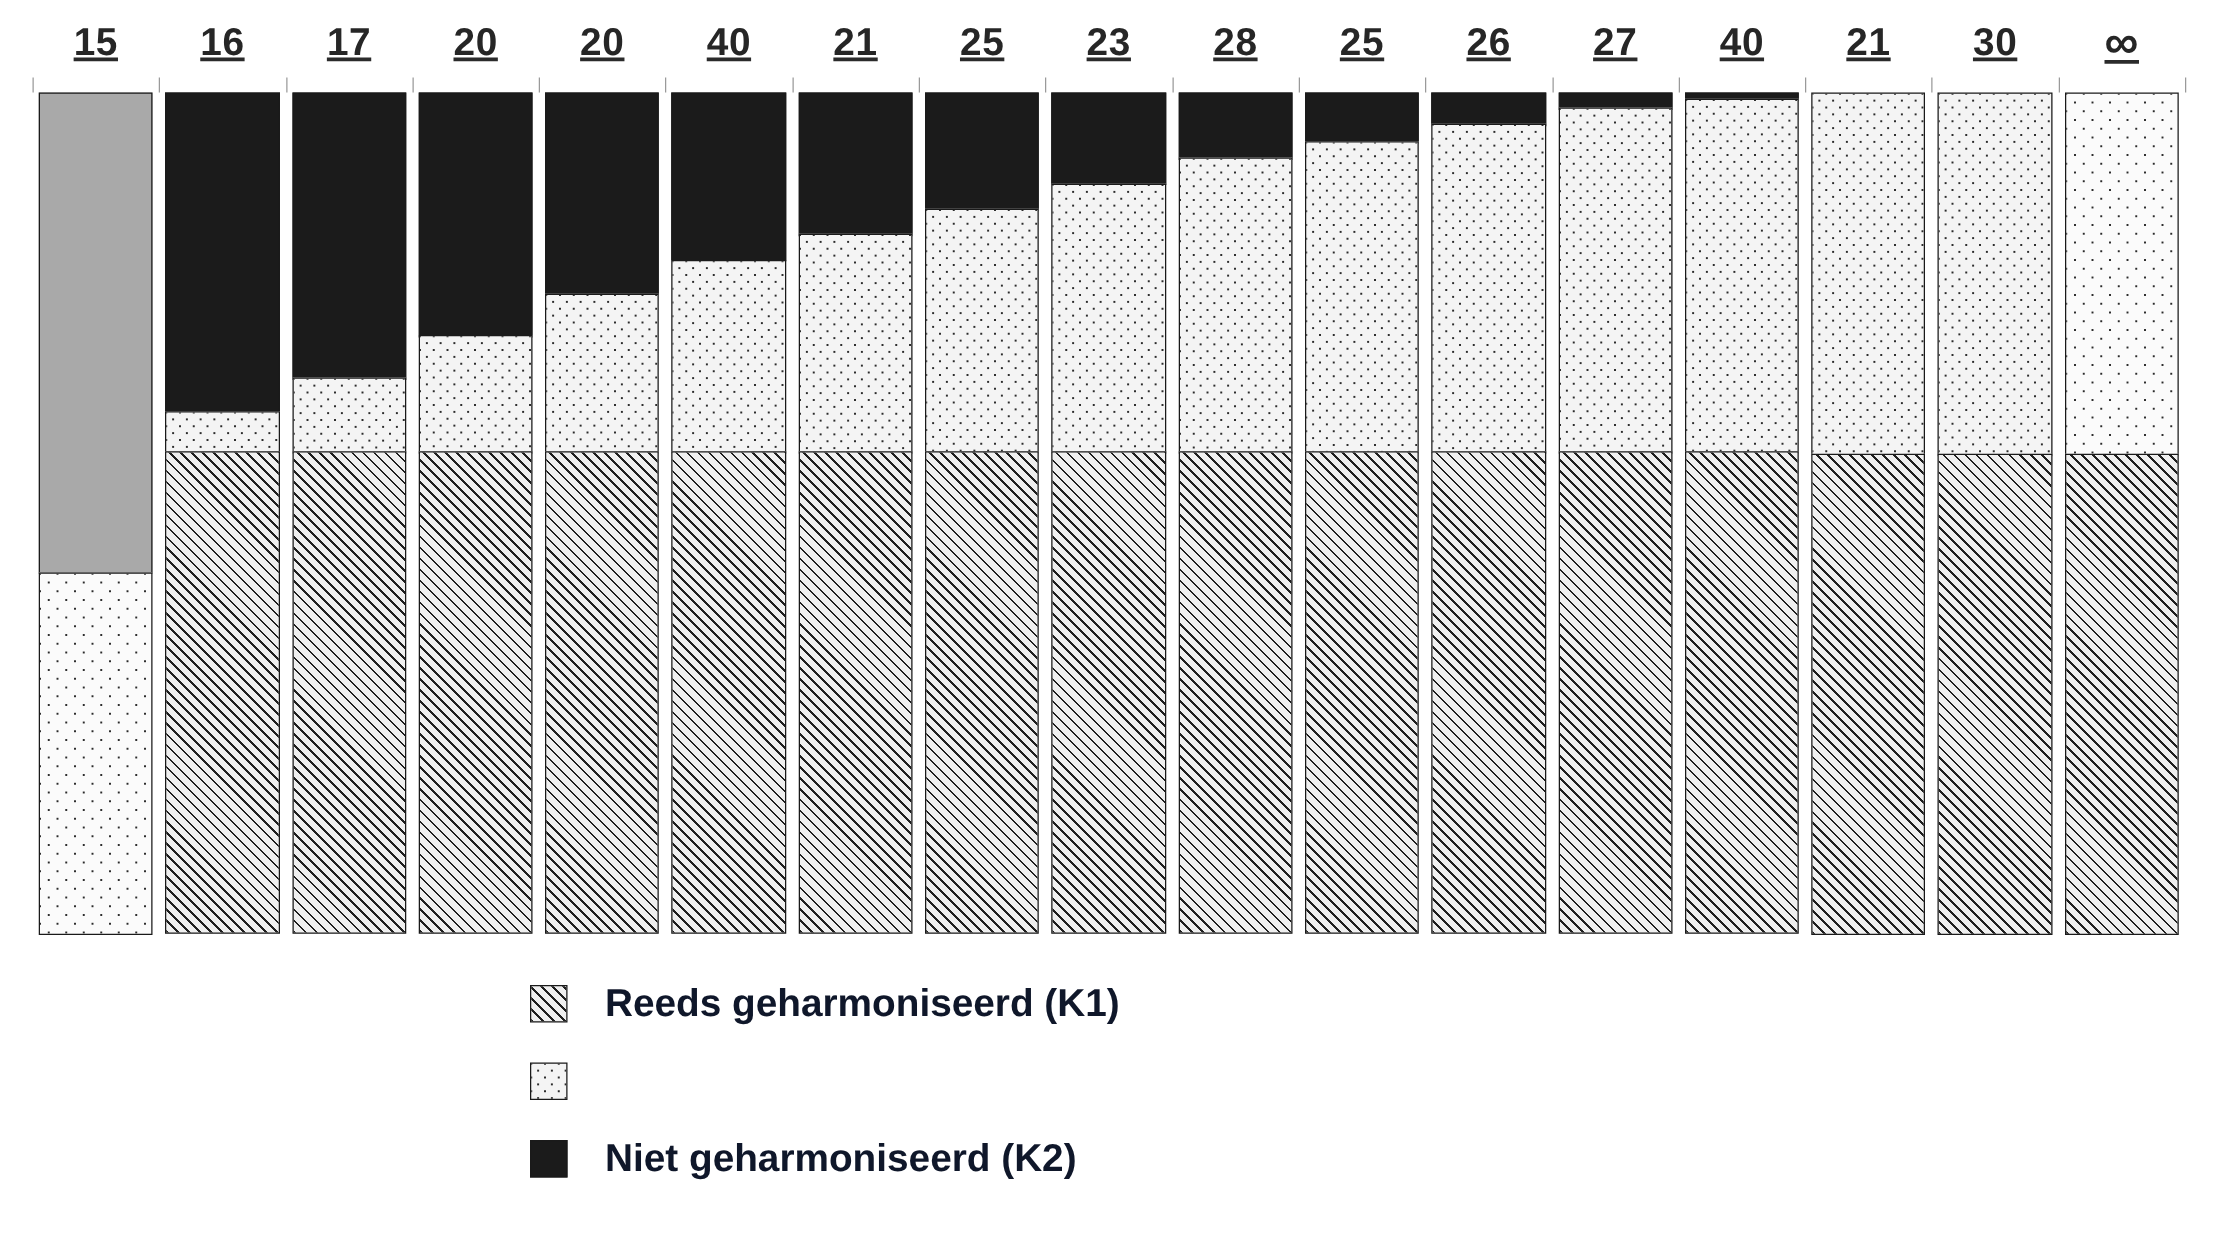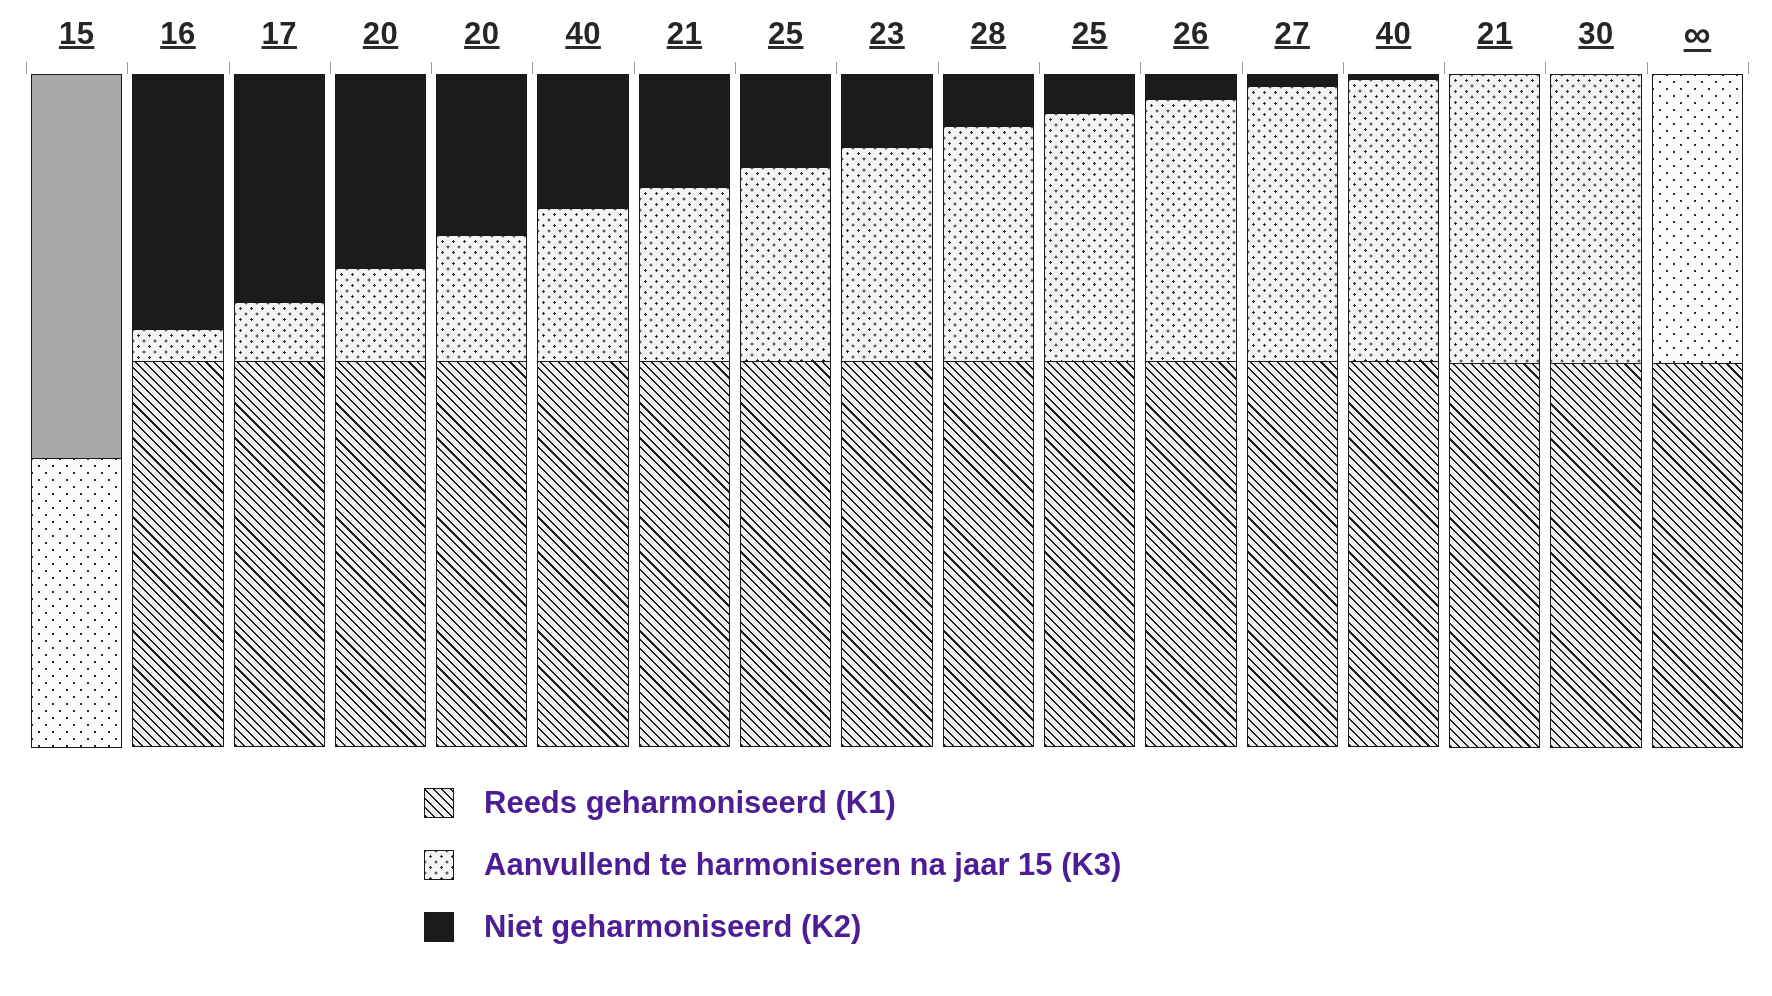--- a/index.html
+++ b/index.html
@@ -143,21 +143,21 @@
     width: 30px;
     height: 30px;
     border: 1.6px solid #1a1a1a;
     box-sizing: border-box;
     flex: 0 0 auto;
   }
   .legend-text {
     margin-left: 30px;
     font-size: 31px;
     font-weight: bold;
-    color: #4c1d95;
+    color: #0f172a;
     white-space: nowrap;
   }
 </style>
 </head>
 <body>
 
 <div id="chart-root">
 
   <div id="axis-row">
       <div class="axis-label">15</div>
@@ -316,21 +316,20 @@
       </div>
     </div>
 
   <div id="legend">
       <div class="legend-item">
         <div class="legend-swatch fill-k1"></div>
         <div class="legend-text">Reeds geharmoniseerd (K1)</div>
       </div>
       <div class="legend-item">
         <div class="legend-swatch fill-k3"></div>
-        <div class="legend-text">Aanvullend te harmoniseren na jaar 15 (K3)</div>
       </div>
       <div class="legend-item">
         <div class="legend-swatch fill-k2"></div>
         <div class="legend-text">Niet geharmoniseerd (K2)</div>
       </div>
     </div>
 
 </div>
 
 </body></html>

